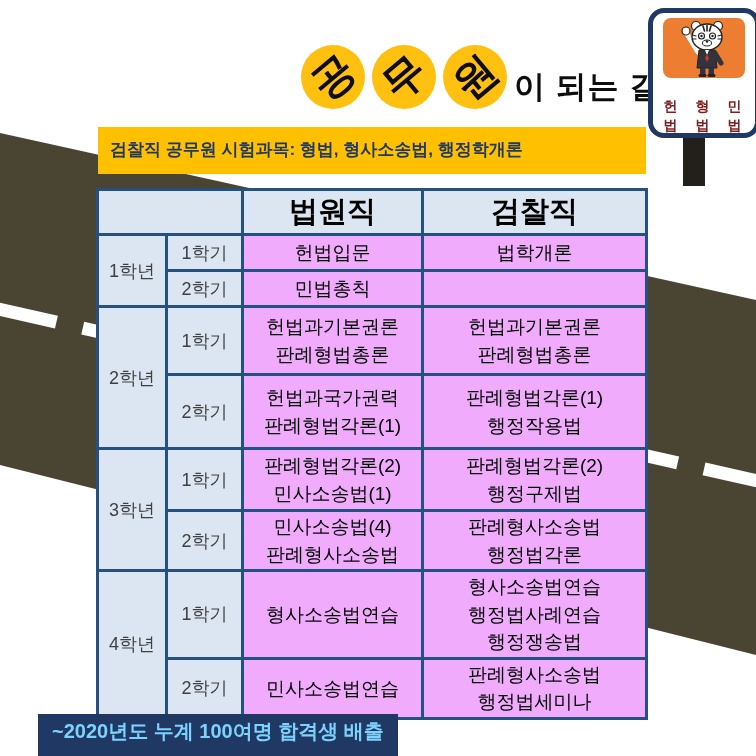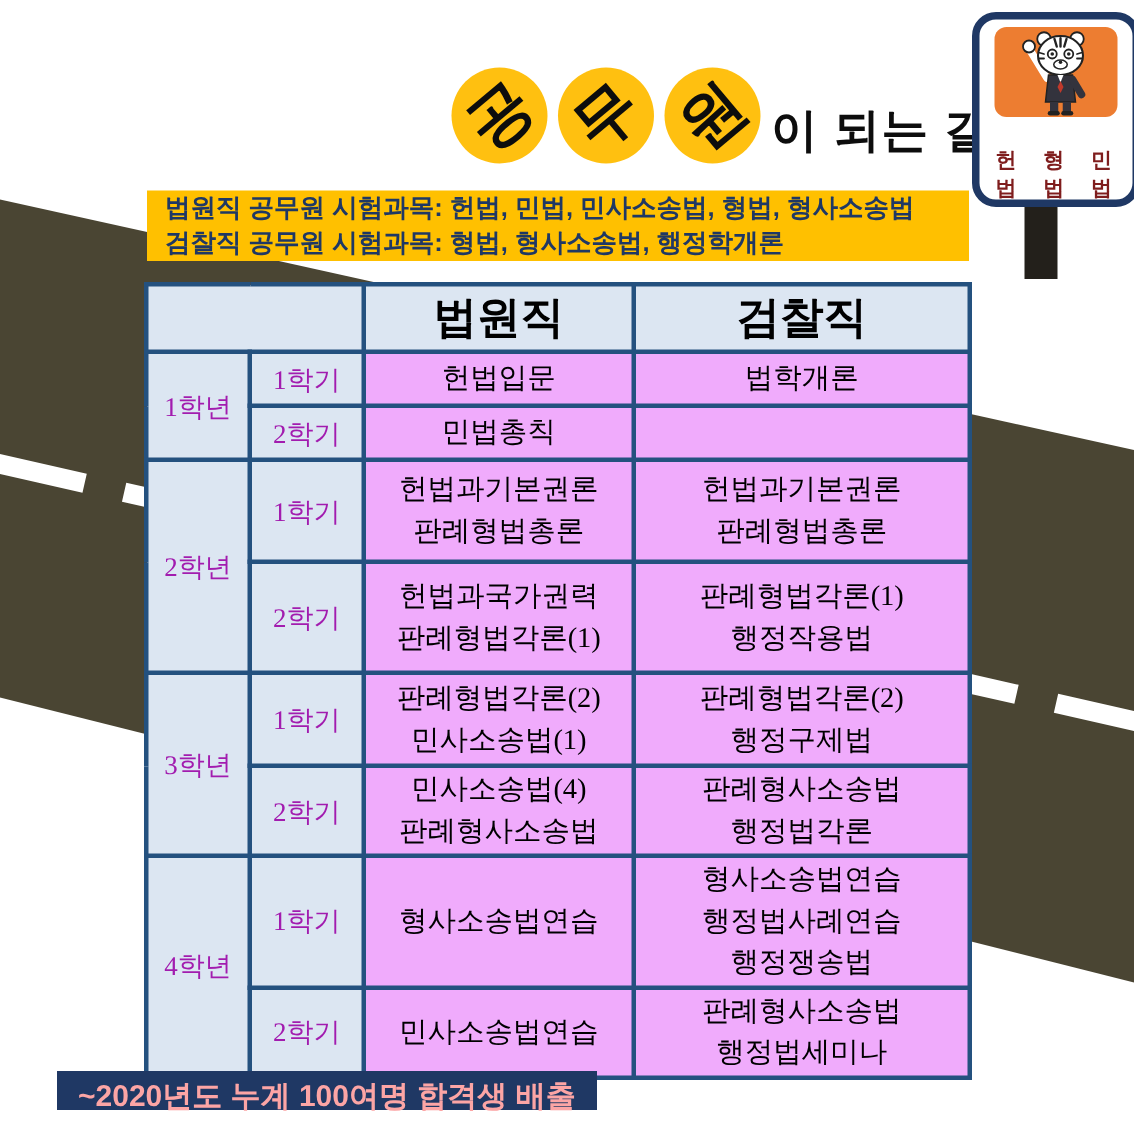--- a/index.html
+++ b/index.html
@@ -62,48 +62,47 @@
     padding-left:12px;box-sizing:border-box;
     font-weight:800;font-size:17px;line-height:1.3;letter-spacing:0px;
     white-space:nowrap;
   }
 
   
   .curriculum{
     position:absolute;left:96px;top:188px;z-index:3;
     border-collapse:collapse;table-layout:fixed;width:549px;
     background:transparent;
-    font-family:Liberation Serif, serif;
   }
   .curriculum td{
     border:3.5px solid #24517f;
     text-align:center;vertical-align:middle;
     padding:1px 2px;box-sizing:border-box;
   }
   .cell-shade{background:#dce6f2;}
   .cell-white{background:#f0abfc;}
   .th-cell{font-size:29px;font-weight:800;color:#000;}
-  .ys-cell{font-size:18px;font-weight:400;color:#a21caf;}
+  .ys-cell{font-size:18px;font-weight:400;color:#404040;}
   .course-cell{
     font-size:19px;font-weight:400;color:#000;
     white-space:pre-line;line-height:1.45;
   }
   tr.rh-head{height:44px;}
   tr.rh-s{height:36px;}
   tr.rh-m1{height:68px;}
   tr.rh-m2{height:74px;}
   tr.rh-m3{height:62px;}
   tr.rh-m4{height:57px;}
   tr.rh-l{height:87px;}
   tr.rh-m5{height:58px;}
 
   
   .footer{
-    position:absolute;left:38px;top:714px;height:26px;z-index:4;
-    background:#1f3864;color:#fca5a5;font-weight:800;font-size:20px;
+    position:absolute;left:38px;top:714px;height:42px;z-index:4;
+    background:#1f3864;color:#7dd3fc;font-weight:800;font-size:20px;
     line-height:34px;padding:0 14px;white-space:nowrap;
   }
 </style>
 </head>
 <body>
 
 <div class="stage">
 
   <svg class="road" viewBox="0 0 756 756" xmlns="http://www.w3.org/2000/svg" aria-hidden="true">
     <polygon points="0,133 756,300 756,655 0,465" fill="#4a4533"></polygon>
@@ -161,21 +160,20 @@
         <rect x="42.5" y="56" width="8" height="3" rx="1.5" fill="#222222"></rect>
       </svg>
     </div>
     <div class="sign-text">
       <div>헌 형 민</div>
       <div>법 법 법</div>
     </div>
   </div>
 
   <div class="banner">
-    <div>법원직 공무원 시험과목: 헌법, 민법, 민사소송법, 형법, 형사소송법</div>
     <div>검찰직 공무원 시험과목: 형법, 형사소송법, 행정학개론</div>
   </div>
 
   <table class="curriculum">
     <colgroup>
       <col style="width:69px">
         <col style="width:76px">
         <col style="width:180px">
         <col style="width:224px">
     </colgroup>

